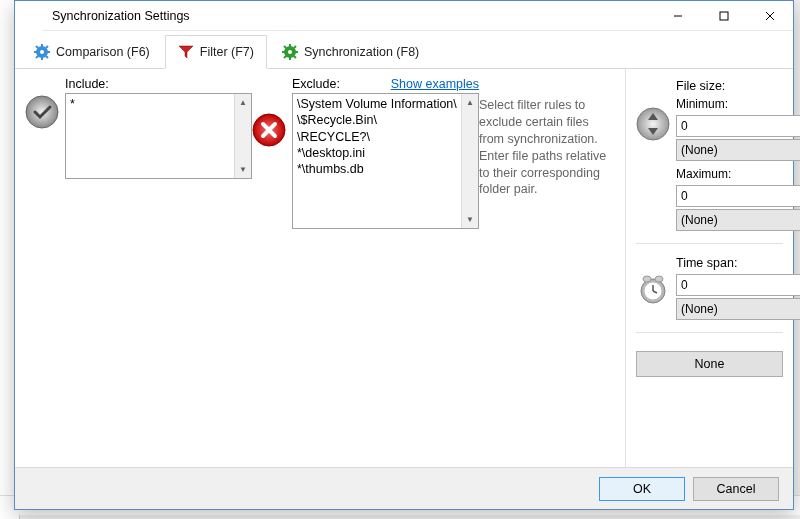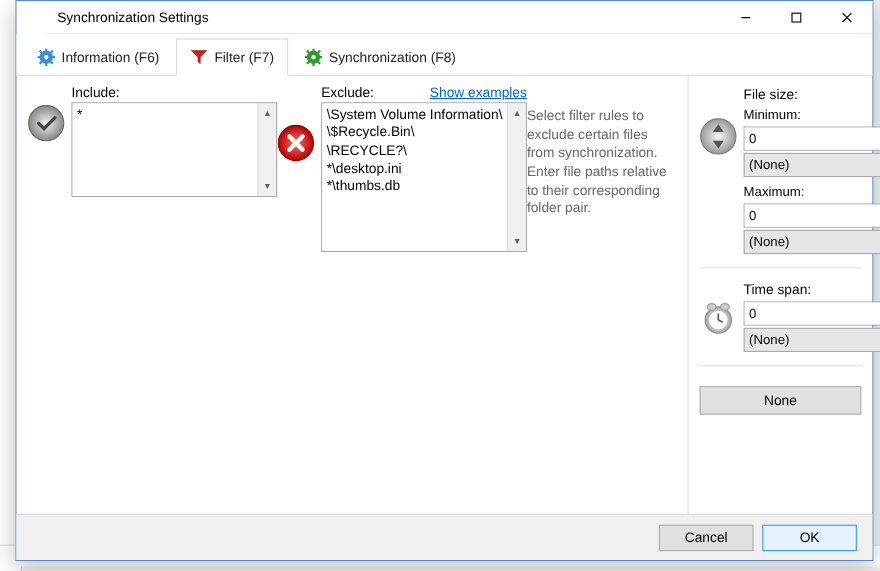--- a/index.html
+++ b/index.html
@@ -151,21 +151,21 @@
             <line x1="8" y1="0" x2="8" y2="3"></line>
             <line x1="8" y1="13" x2="8" y2="16"></line>
             <line x1="0" y1="8" x2="3" y2="8"></line>
             <line x1="13" y1="8" x2="16" y2="8"></line>
             <line x1="2" y1="2" x2="4" y2="4"></line>
             <line x1="12" y1="12" x2="14" y2="14"></line>
             <line x1="2" y1="14" x2="4" y2="12"></line>
             <line x1="12" y1="4" x2="14" y2="2"></line>
           </g>
         </svg>
-      <span>Information (F6)</span>
+      <span>Comparison (F6)</span>
     </div>
     <div class="tab active">
       <svg class="ticon" viewBox="0 0 16 16">
           <path d="M1 2 L15 2 L9 8 L9 14 L7 12 L7 8 Z" fill="#c22" stroke="#800" stroke-width="0.5"></path>
         </svg>
       <span>Filter (F7)</span>
     </div>
     <div class="tab">
       <svg class="ticon" viewBox="0 0 16 16">
           <circle cx="8" cy="8" r="6" fill="#2e9b2e"></circle>
@@ -320,16 +320,16 @@
         </div>
       </div>
 
       <hr class="sep">
 
       <button class="btn-clear">None</button>
     </div>
   </div>
 
   <div class="footer">
+    <button class="btn primary">OK</button>
     <button class="btn">Cancel</button>
-    <button class="btn primary">OK</button>
   </div>
 </div>
 
 </body></html>

